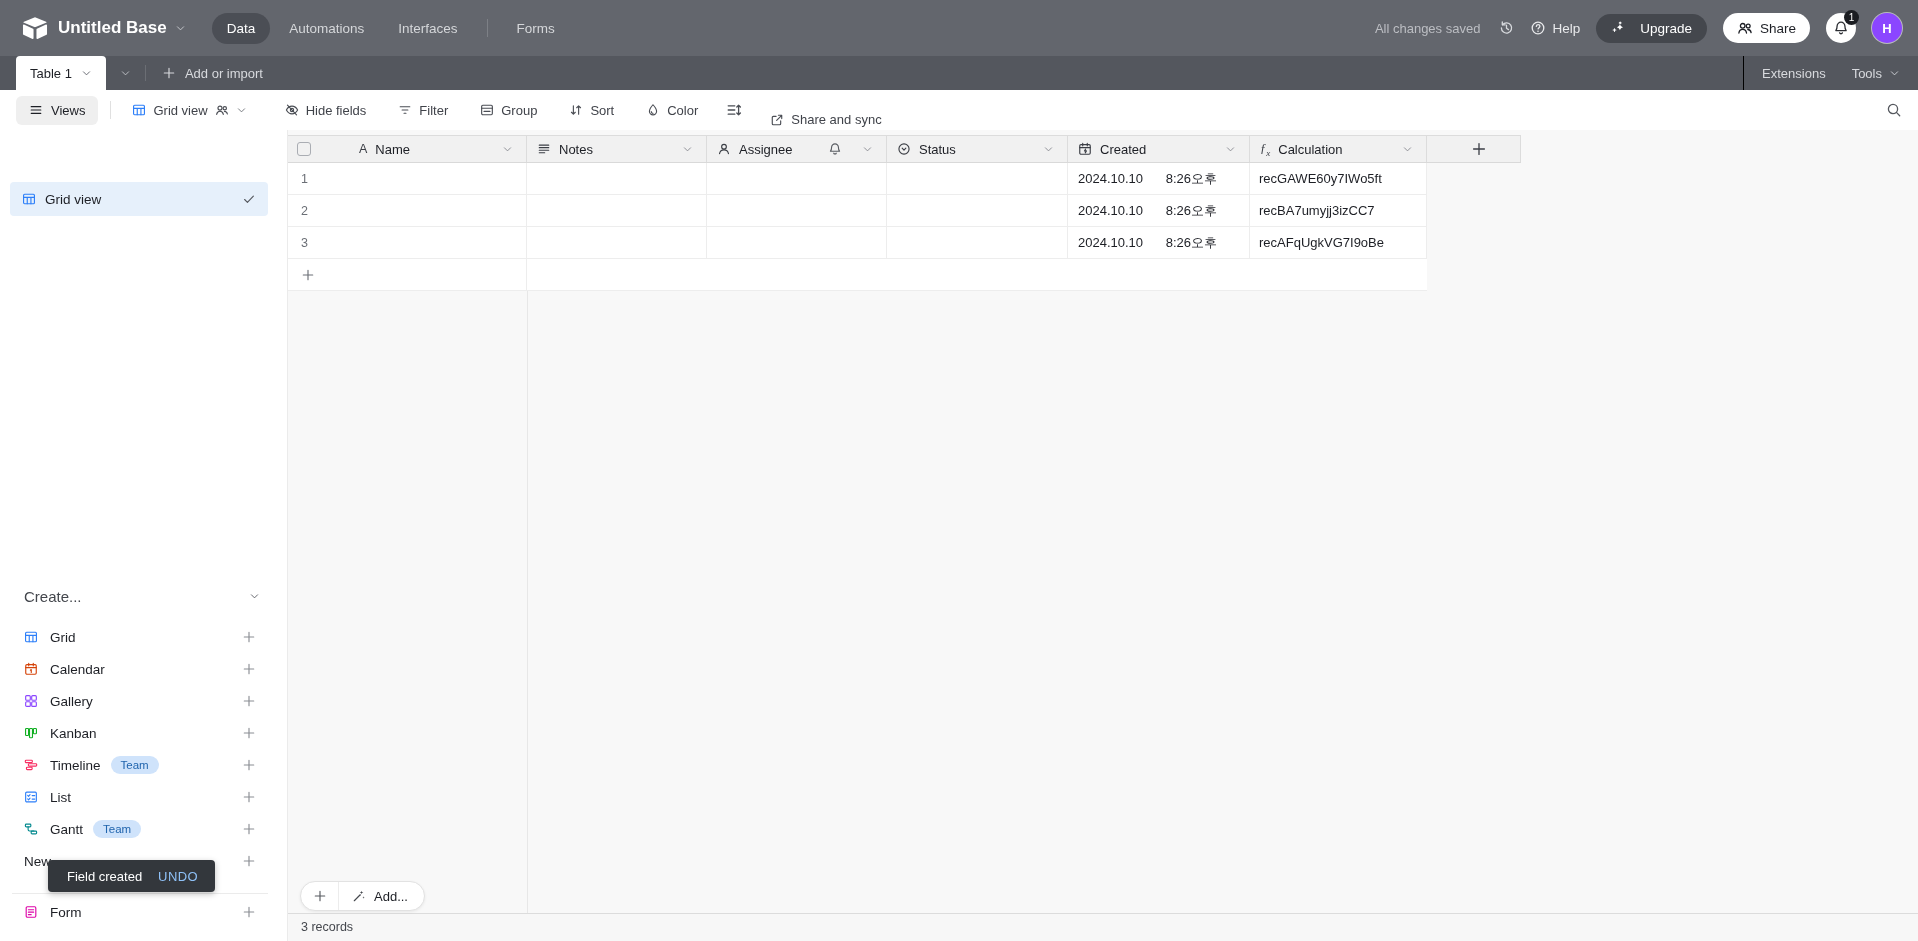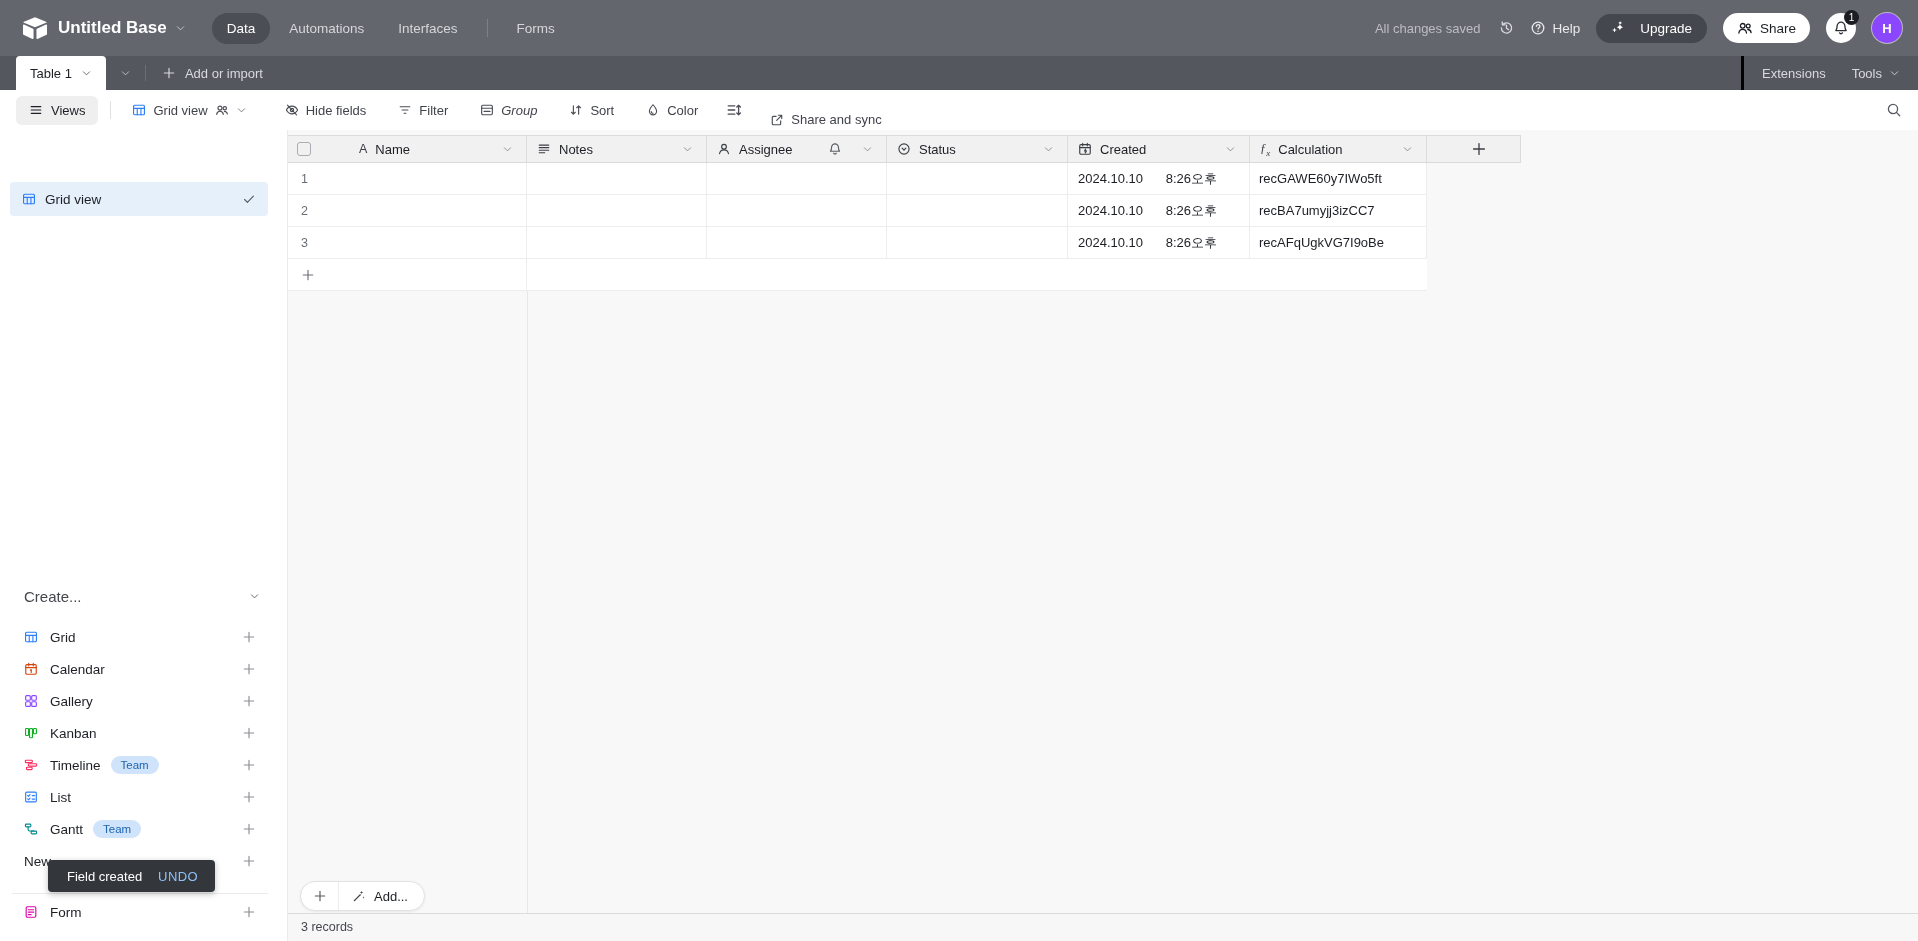--- a/index.html
+++ b/index.html
@@ -44,21 +44,21 @@
   #tabbar { position:absolute; left:0; top:56px; width:1918px; height:34px; background:#54575e;
             display:flex; align-items:flex-end; padding:0 0 0 16px; }
   .table-tab { height:34px; background:#fff; border-radius:4px 4px 0 0; display:flex; align-items:center;
                gap:9px; padding:0 14px; font-size:13px; color:#1d1f25; cursor:pointer; }
   .table-tab .icon { color:#5b5e66; }
   .tab-chevron { height:34px; display:flex; align-items:center; padding:0 14px; color:#c6c8cd; cursor:pointer; }
   .tabbar-divider { width:1px; height:16px; background:#6b6e74; margin-bottom:9px; }
   .add-import { height:34px; display:flex; align-items:center; gap:9px; color:#d8dade; font-size:13px;
                 padding:0 16px; cursor:pointer; }
   #tabbar-right { margin-left:auto; height:34px; display:flex; align-items:center; gap:26px; padding:0 18px;
-                  border-left:3px solid #000000; }
+                  border-left:1px solid #000000; }
   .tabbar-link { color:#d8dade; font-size:13px; cursor:pointer; display:flex; align-items:center; gap:7px; }
 
   
   #toolbar { position:absolute; left:0; top:90px; width:1918px; height:40px; background:#fff;
              display:flex; align-items:center; padding:0 16px; }
   .views-btn { display:flex; align-items:center; gap:8px; background:#efefef; border-radius:6px;
                padding:7px 13px; font-size:13px; color:#1d1f25; cursor:pointer; }
   .toolbar-divider { width:1px; height:18px; background:#e0e0e0; margin:0 12px; }
   .tool-btn { display:flex; align-items:center; gap:7px; font-size:13px; color:#40434a; padding:7px 9px;
               border-radius:6px; cursor:pointer; }
@@ -301,21 +301,21 @@
       <span>Hide fields</span>
     </div>
     <div class="tool-btn" style="margin-left:14px;">
       <span class="icon sm">
           <svg viewBox="0 0 16 16" fill="none" stroke="currentColor" stroke-width="1.3" stroke-linecap="round" stroke-linejoin="round">
             <path d="M2.5 4.3h11M4.7 8h6.6M6.9 11.7h2.2"></path>
           </svg>
         </span>
       <span>Filter</span>
     </div>
-    <div class="tool-btn" style="margin-left:14px;font-style:italic;">
+    <div class="tool-btn" style="margin-left:14px;">
       <span class="icon sm">
           <svg viewBox="0 0 16 16" fill="none" stroke="currentColor" stroke-width="1.3" stroke-linecap="round" stroke-linejoin="round">
             <rect x="1.9" y="2.6" width="12.2" height="10.8" rx="1.3"></rect>
             <path d="M1.9 6h12.2M4.6 9.6h6.8"></path>
           </svg>
         </span>
       <span>Group</span>
     </div>
     <div class="tool-btn" style="margin-left:14px;">
       <span class="icon sm">

